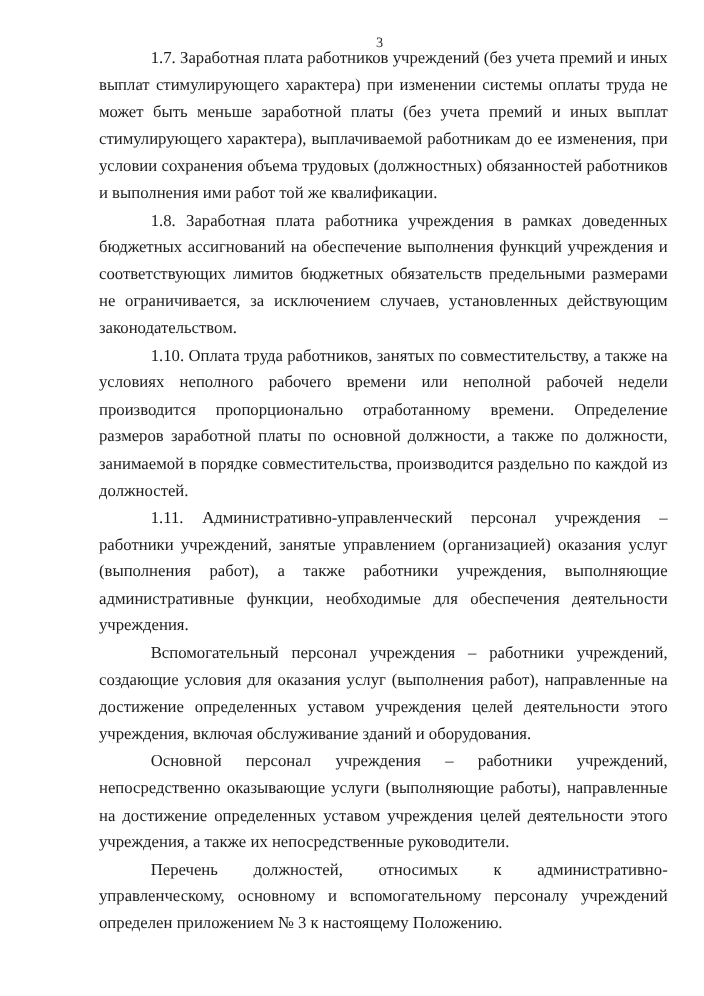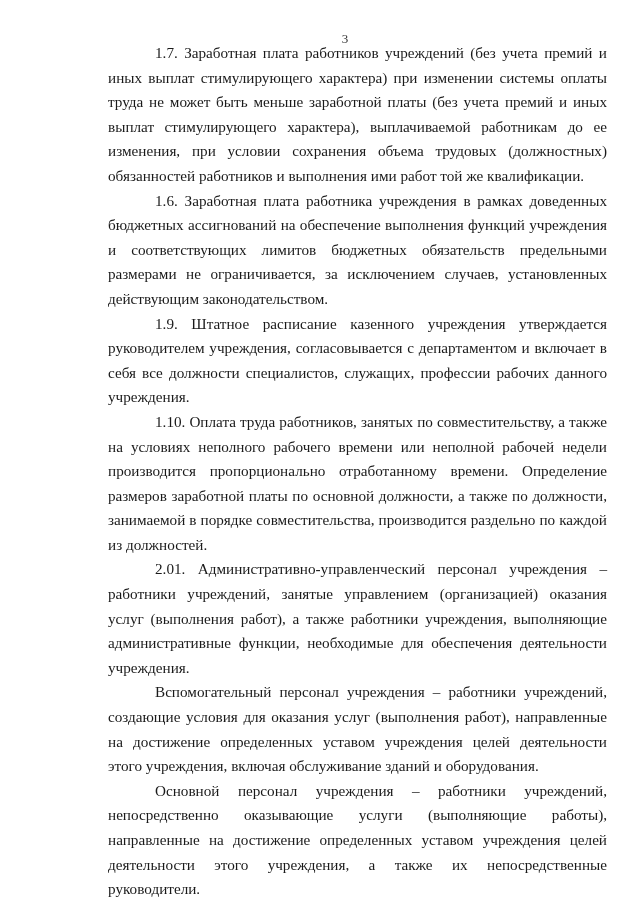--- a/index.html
+++ b/index.html
@@ -11,30 +11,29 @@
   }
   .page-number {
     position: absolute; top: 31px; left: 0; width: 640px;
     text-align: center; font-size: 13px; color: #333;
     padding-left: 50px; box-sizing: border-box;
   }
   .body-text {
     position: absolute; left: 90px; top: 41px; width: 517px;
     font-size: 15.2px; line-height: 24.6px; text-align: justify;
   }
-  .para { margin: 0 0 0 18px; text-indent: 47px; font-family: Liberation Serif, serif; }
+  .para { margin: 0 0 0 0; text-indent: 47px; font-family: Liberation Serif, serif; }
 </style>
 </head>
 <body>
 
 <div class="page">
   <div class="page-number">3</div>
   <div class="body-text">
     <p class="para">1.7. Заработная плата работников учреждений (без учета премий и иных выплат стимулирующего характера) при изменении системы оплаты труда не может быть меньше заработной платы (без учета премий и иных выплат стимулирующего характера), выплачиваемой работникам до ее изменения, при условии сохранения объема трудовых (должностных) обязанностей работников и выполнения ими работ той же квалификации.</p>
-    <p class="para">1.6. Заработная плата работника учреждения в рамках доведенных бюджетных ассигнований на обеспечение выполнения функций учреждения и соответствующих лимитов бюджетных обязательств предельными размерами не ограничивается, за исключением случаев, установленных действующим законодательством.</p>
-    <p class="para">1.9. Штатное расписание казенного учреждения утверждается руководителем учреждения, согласовывается с департаментом и включает в себя все должности специалистов, служащих, профессии рабочих данного учреждения.</p>
+    <p class="para">1.8. Заработная плата работника учреждения в рамках доведенных бюджетных ассигнований на обеспечение выполнения функций учреждения и соответствующих лимитов бюджетных обязательств предельными размерами не ограничивается, за исключением случаев, установленных действующим законодательством.</p>
     <p class="para">1.10. Оплата труда работников, занятых по совместительству, а также на условиях неполного рабочего времени или неполной рабочей недели производится пропорционально отработанному времени. Определение размеров заработной платы по основной должности, а также по должности, занимаемой в порядке совместительства, производится раздельно по каждой из должностей.</p>
-    <p class="para">2.01. Административно-управленческий персонал учреждения – работники учреждений, занятые управлением (организацией) оказания услуг (выполнения работ), а также работники учреждения, выполняющие административные функции, необходимые для обеспечения деятельности учреждения.</p>
+    <p class="para">1.11. Административно-управленческий персонал учреждения – работники учреждений, занятые управлением (организацией) оказания услуг (выполнения работ), а также работники учреждения, выполняющие административные функции, необходимые для обеспечения деятельности учреждения.</p>
     <p class="para">Вспомогательный персонал учреждения – работники учреждений, создающие условия для оказания услуг (выполнения работ), направленные на достижение определенных уставом учреждения целей деятельности этого учреждения, включая обслуживание зданий и оборудования.</p>
     <p class="para">Основной персонал учреждения – работники учреждений, непосредственно оказывающие услуги (выполняющие работы), направленные на достижение определенных уставом учреждения целей деятельности этого учреждения, а также их непосредственные руководители.</p>
     <p class="para">Перечень должностей, относимых к административно-управленческому, основному и вспомогательному персоналу учреждений определен приложением № 3 к настоящему Положению.</p>
   </div>
 </div>
 
 </body></html>

